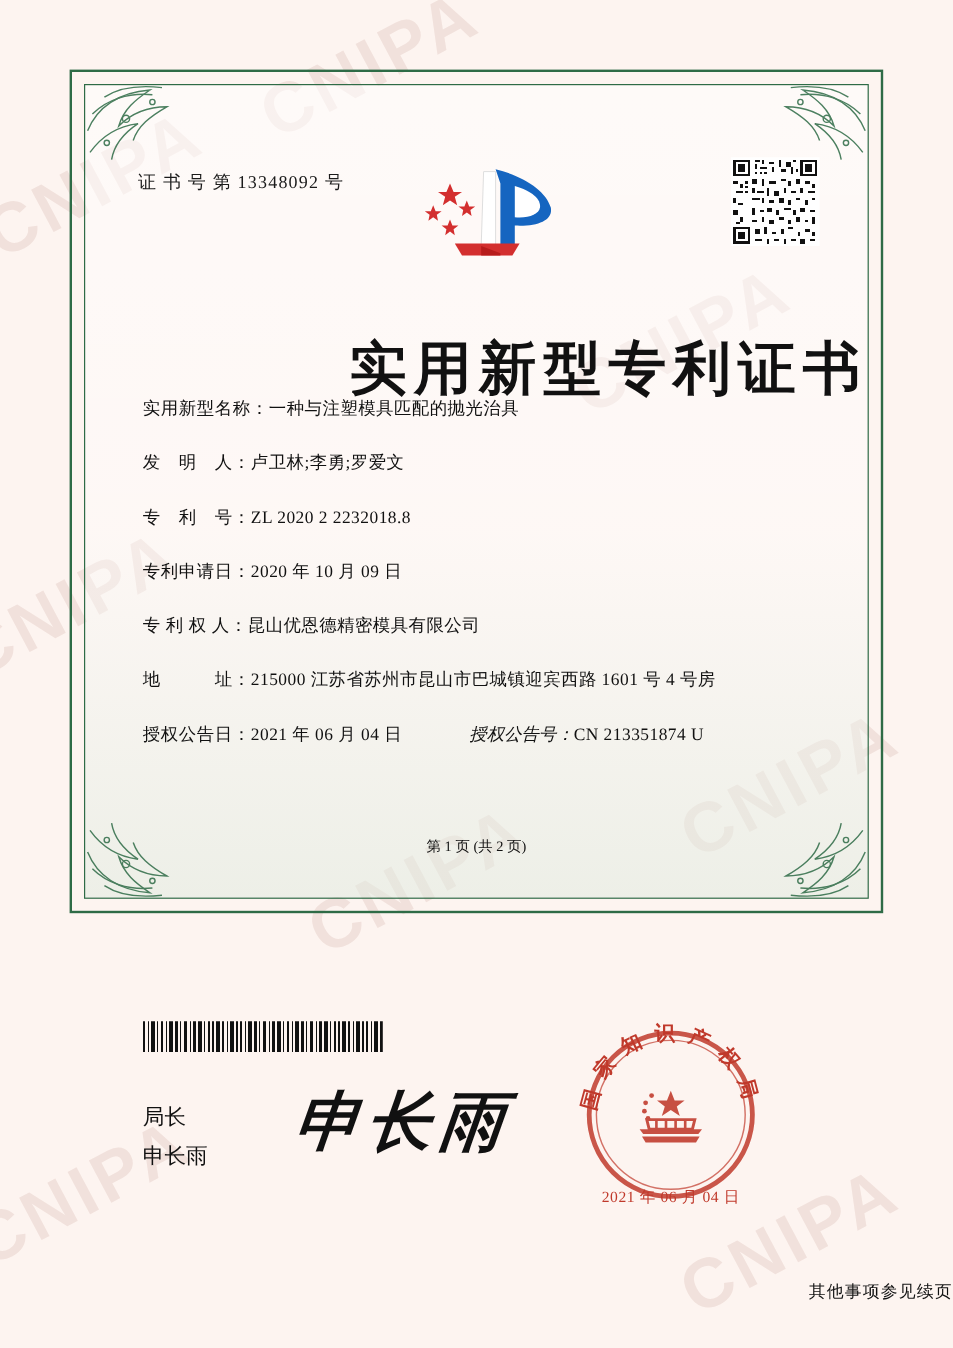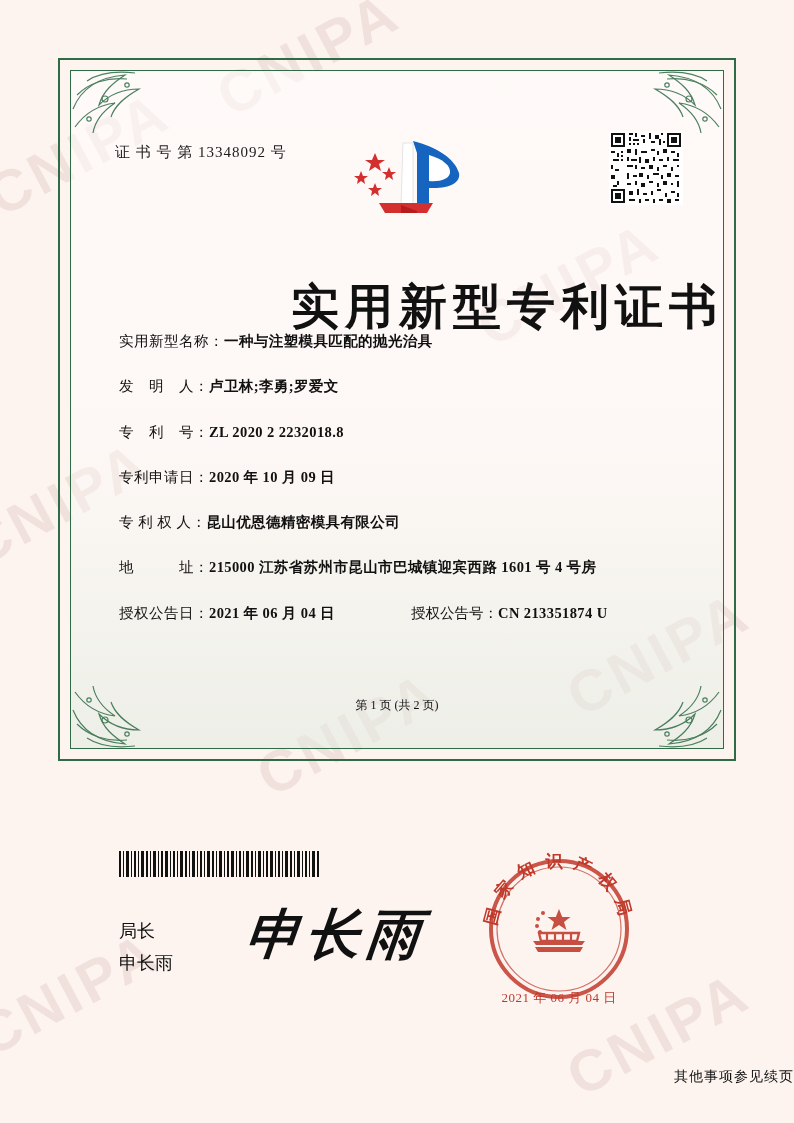--- a/index.html
+++ b/index.html
@@ -121,26 +121,26 @@
     line-height: 1.4;
   }
   .row .lbl {
     flex: 0 0 auto;
     white-space: pre;
     letter-spacing: .5px;
   }
   .row .val {
     flex: 1 1 auto;
     letter-spacing: .4px;
-    font-weight: bold;
   }
   .row.two .val { flex: 0 0 auto; }
   .row.two .lbl2 {
-    margin-left: 76px;
+    margin-left: 56px;
     white-space: pre;
+    font-style: italic;
   }
 
   
   .paras {
     position: absolute;
     left: 48px;
     right: 44px;
     top: 578px;
     font-size: 14.5px;
     line-height: 1.95;

